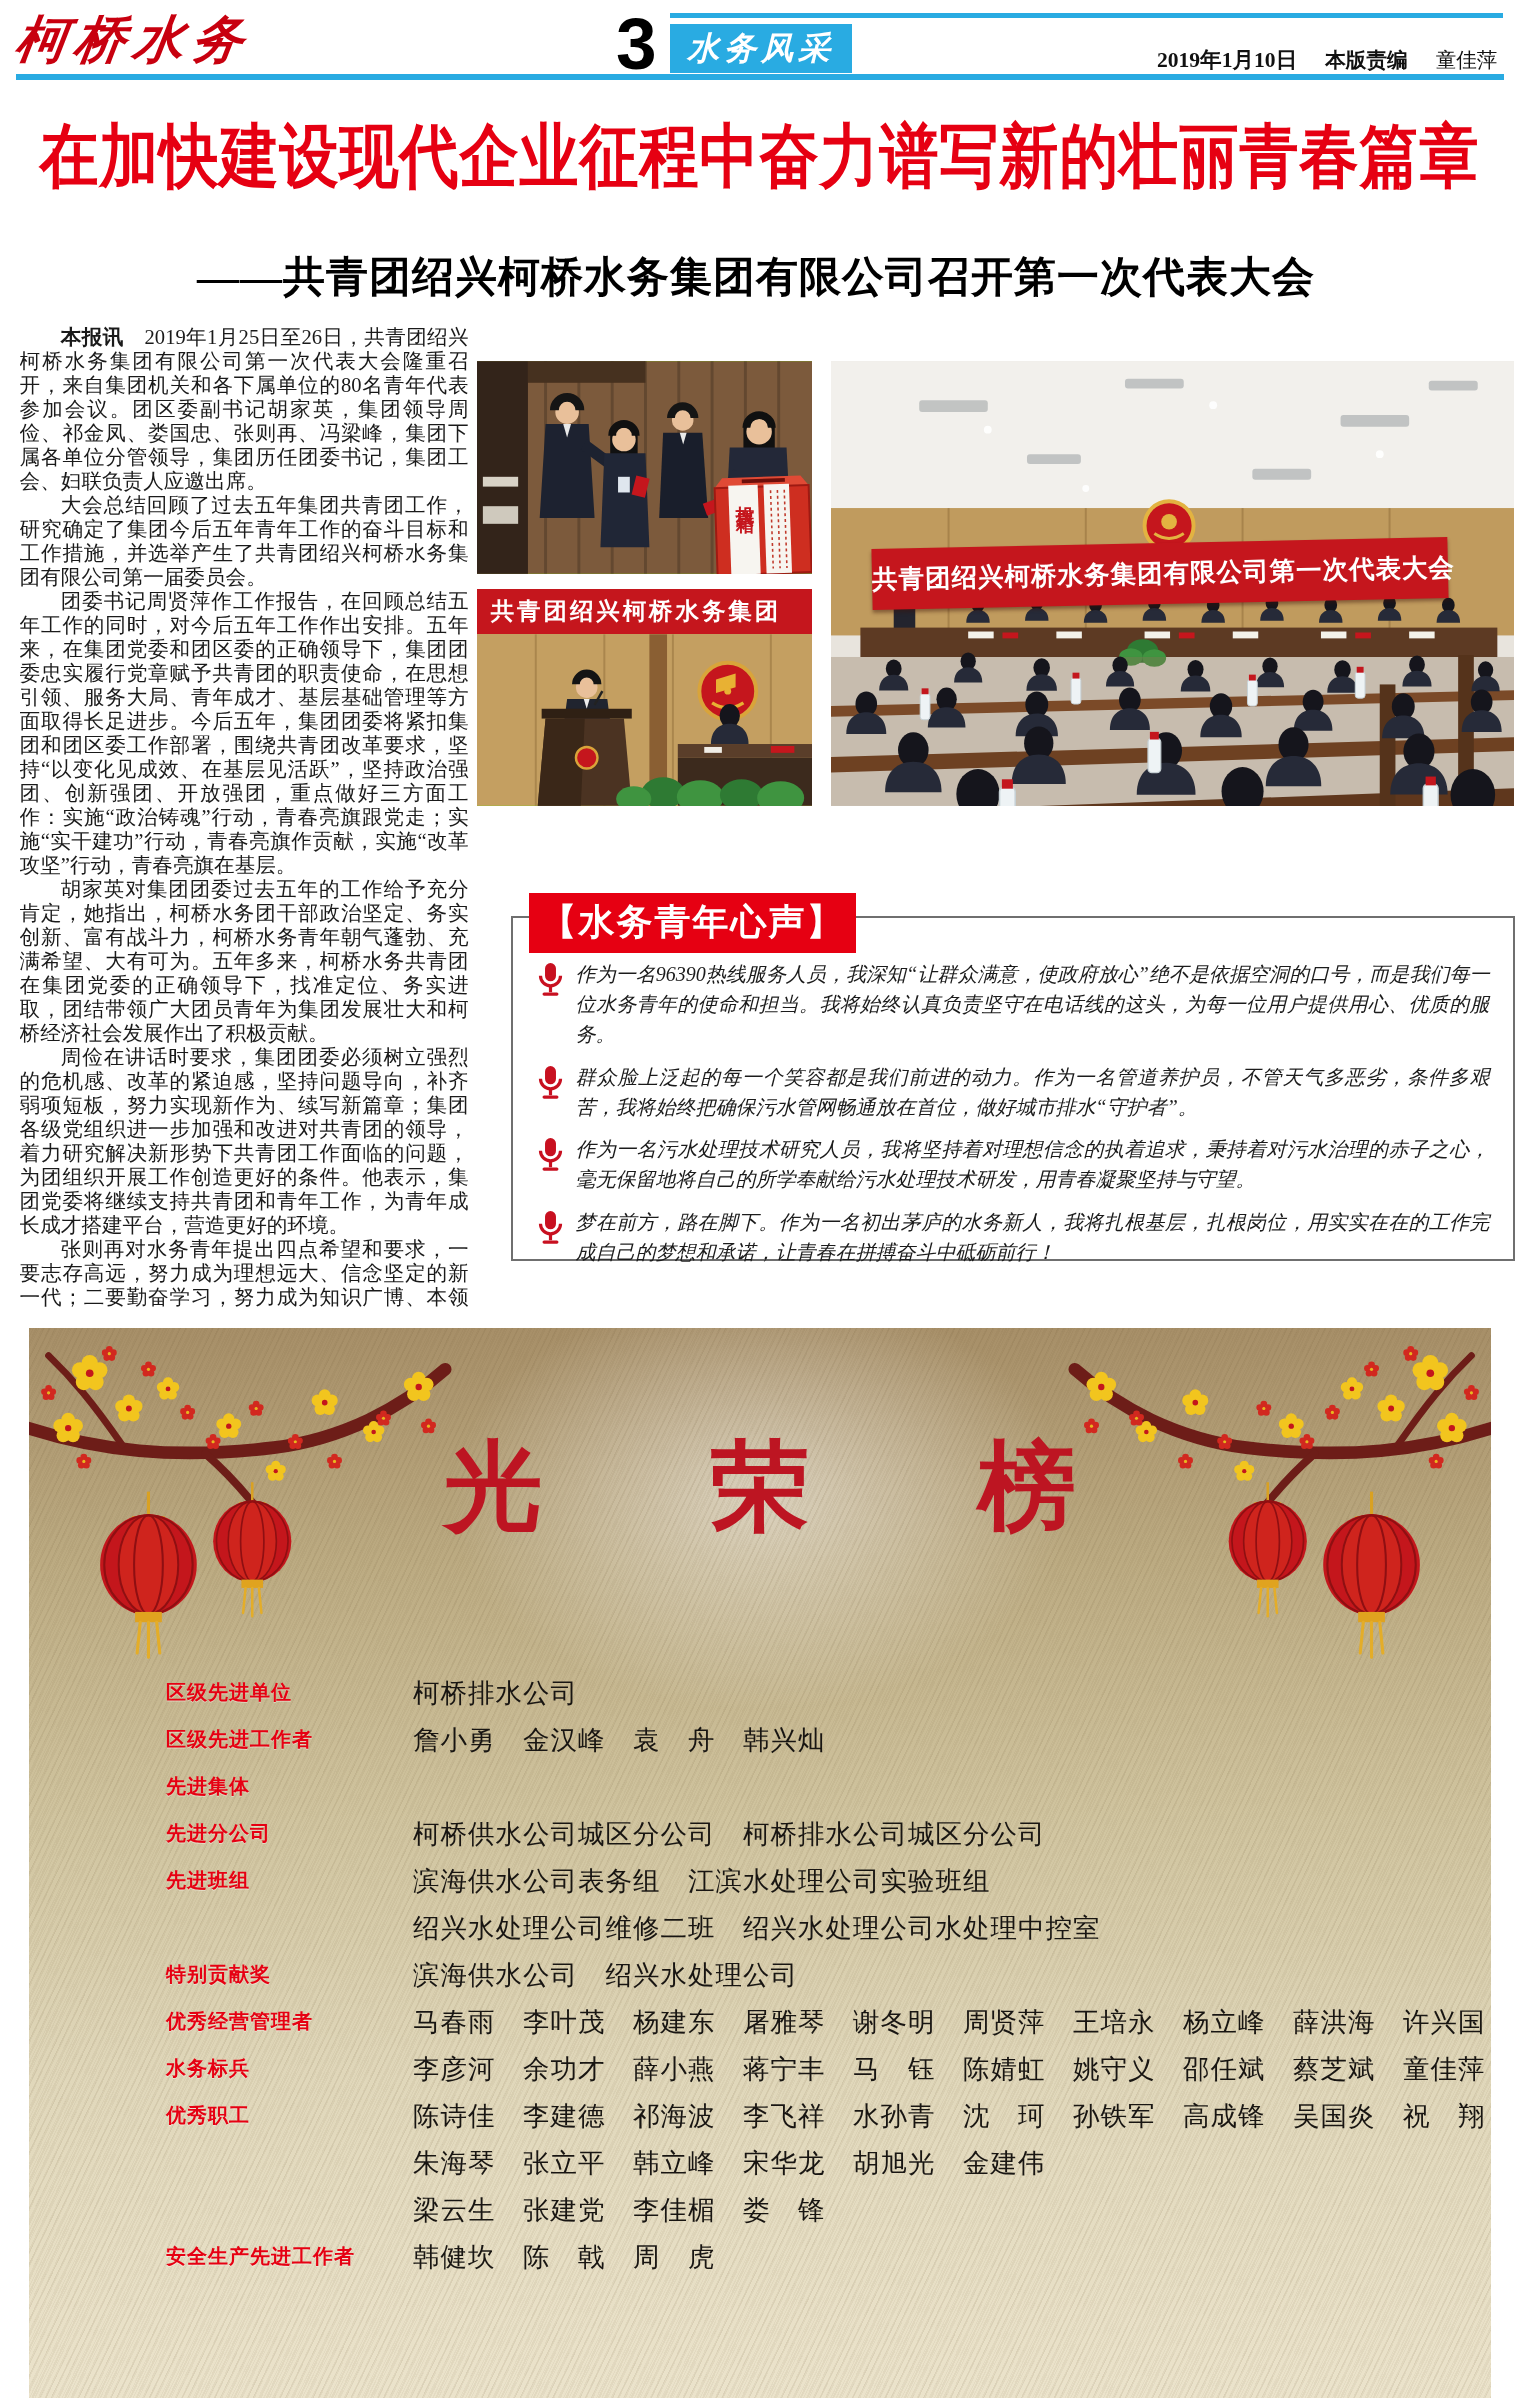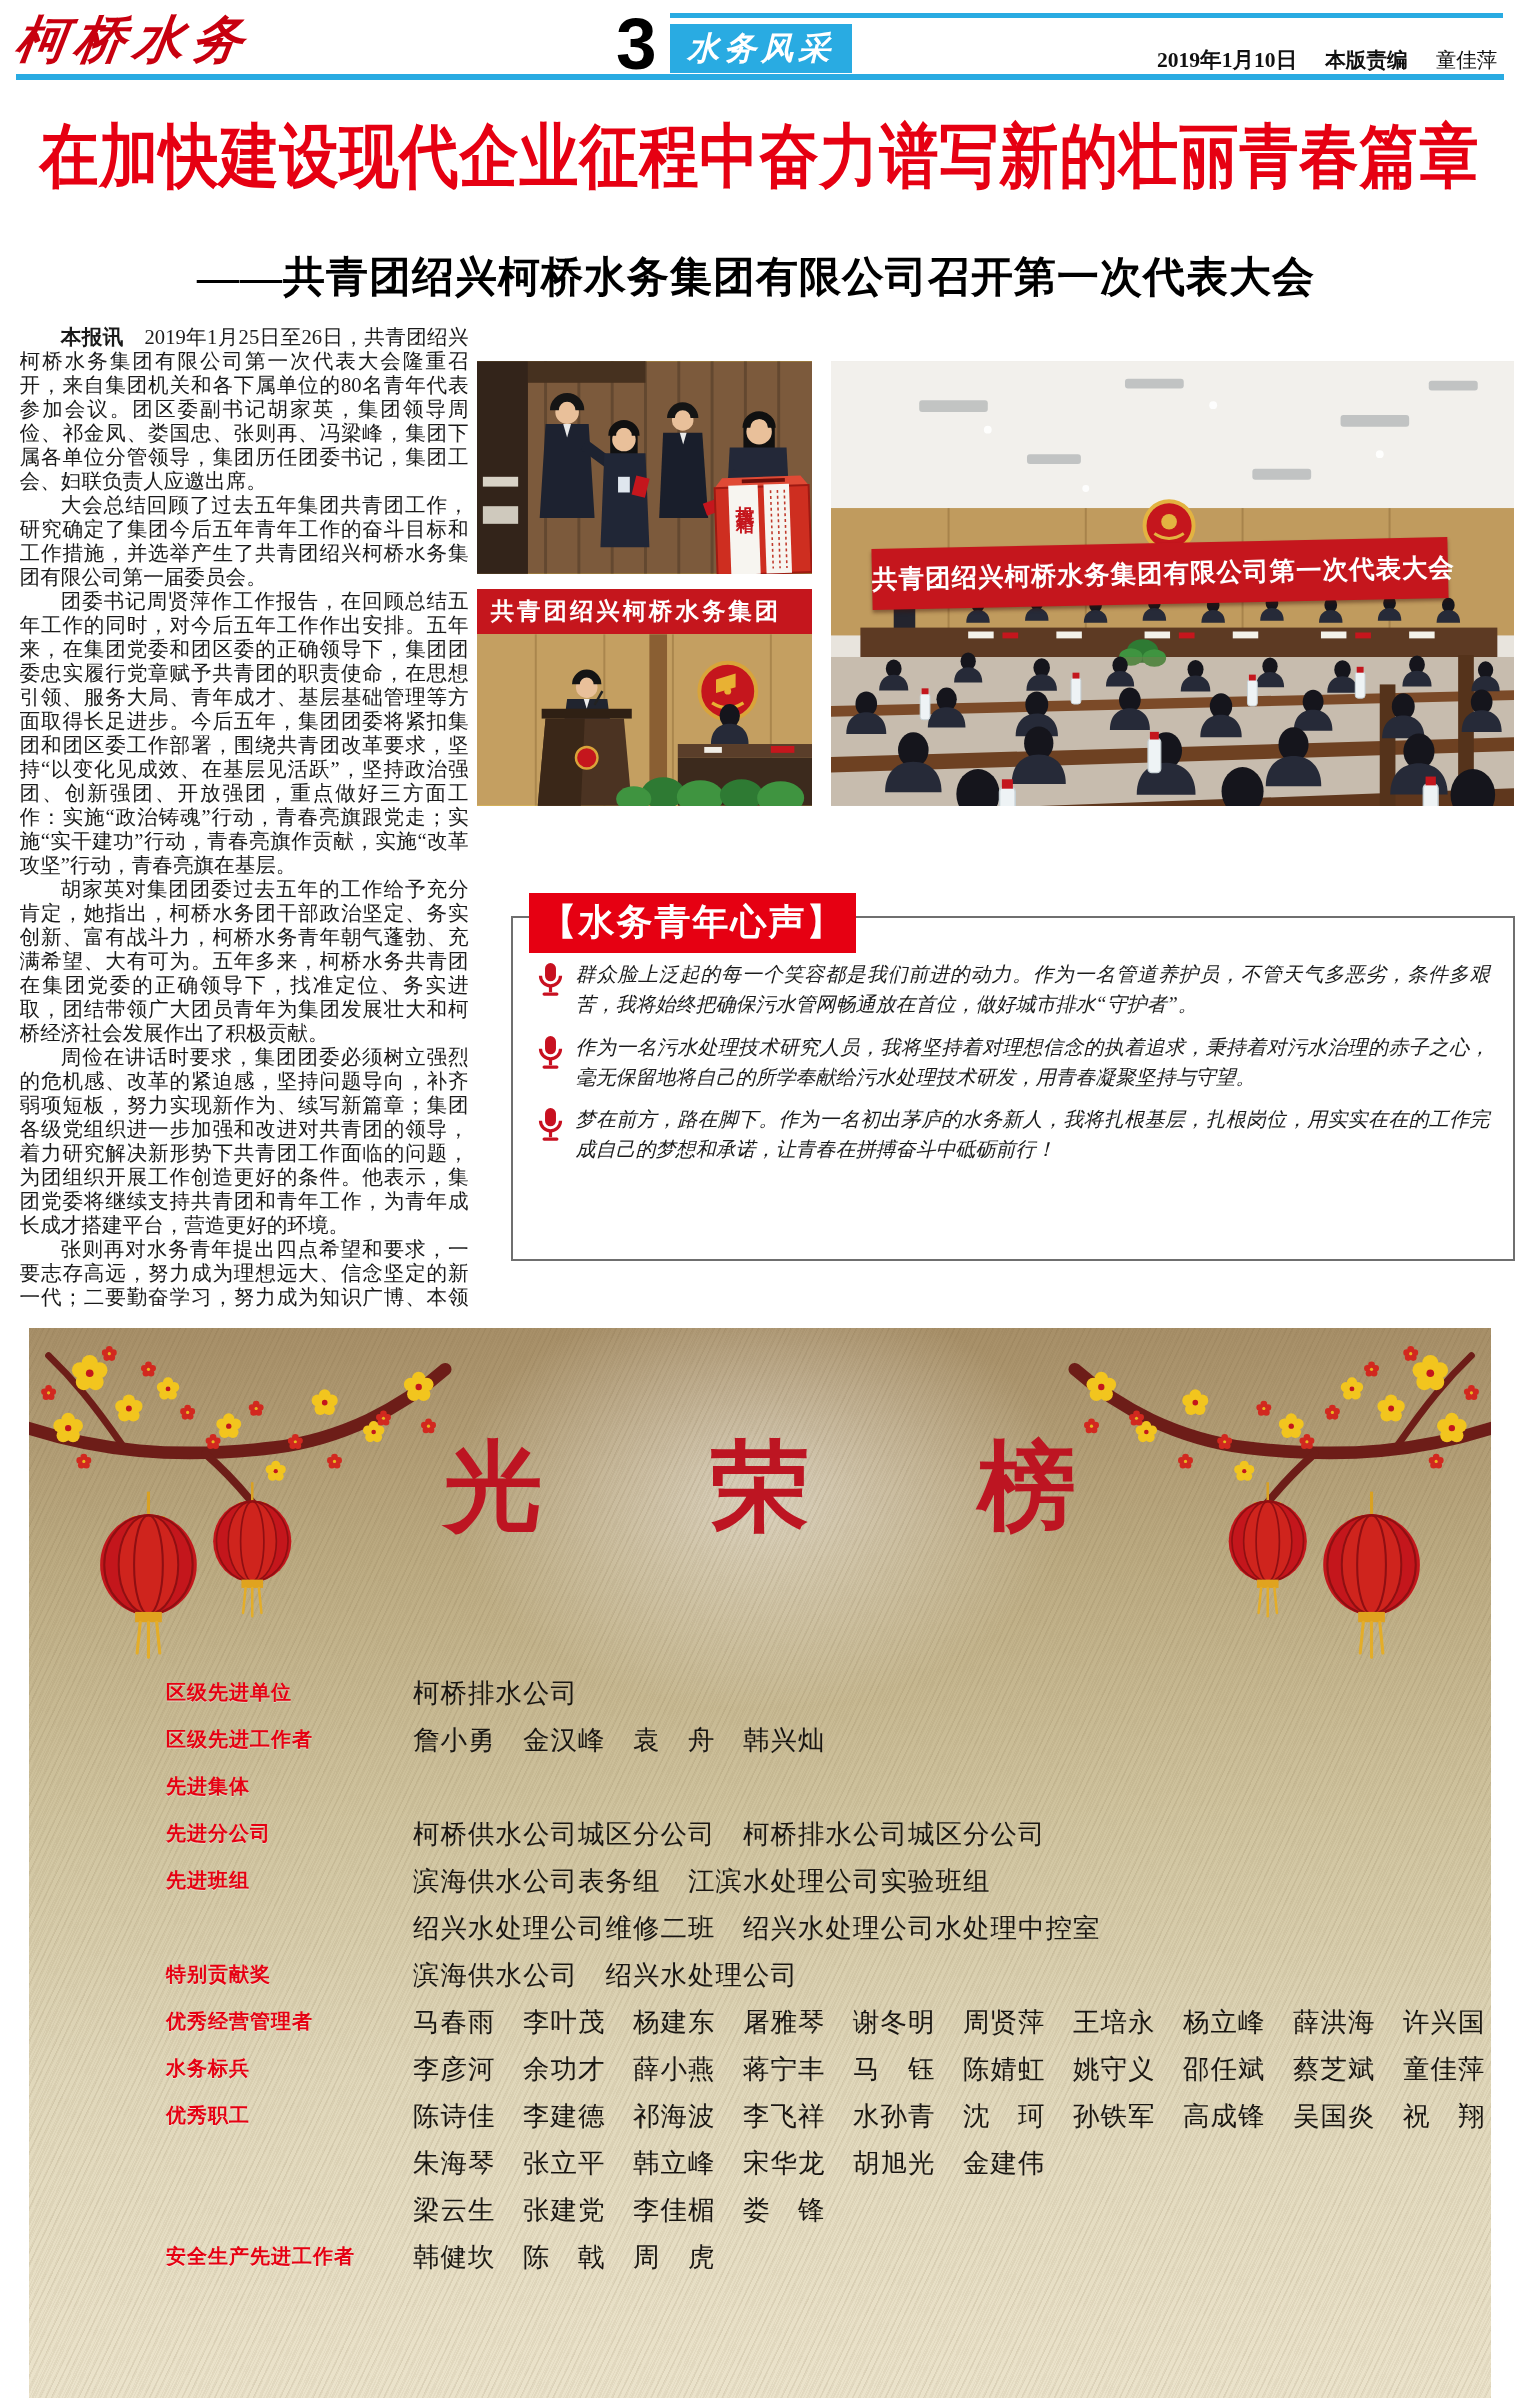--- a/index.html
+++ b/index.html
@@ -46,21 +46,21 @@
   }
   
   .article{
     position:absolute;left:19.6px;top:325px;width:449px;height:982px;
     font-family:"Liberation Serif",serif;font-size:20.6px;line-height:24px;
     color:#1a1a1a;text-align:justify;overflow:hidden;
   }
   .article p{margin:0;text-indent:2em;}
   .article .lead{font-weight:bold;font-family:"Liberation Sans",sans-serif;}
   
-  .photo{position:absolute;overflow:hidden;background:#fde047;}
+  .photo{position:absolute;overflow:hidden;background:#84cc16;}
   .photo svg{display:block;}
   #photo-ballot{left:477px;top:361px;width:335px;height:213px;}
   #photo-podium{left:477px;top:589px;width:335px;height:217px;}
   #photo-assembly{left:831px;top:361px;width:683px;height:445px;background:#e8e4dd;}
   .assembly-banner{
     position:absolute;left:41px;top:182px;width:576px;height:61px;background:#c5161d;
     color:#fff;font-size:25.5px;font-weight:bold;text-align:center;line-height:61px;
     font-family:"Liberation Serif",serif;letter-spacing:1px;transform:rotate(-1.2deg);
     box-shadow:0 2.9px 3.9px rgba(60,20,10,.45);white-space:nowrap;
   }
@@ -466,20 +466,26 @@
   <div class="podium-banner">共青团绍兴柯桥水务集团</div>
 </div>
 
 <div class="voices">
   <div class="voices-badge">【水务青年心声】</div>
   <div class="voices-items">
     <div class="voice-item">
       <svg class="mic" width="31" height="39" viewBox="0 0 34 40">
           <use href="#micdef"></use>
         </svg>
+      <div class="voice-text">作为一名96390热线服务人员，我深知“让群众满意，使政府放心”绝不是依据空洞的口号，而是我们每一位水务青年的使命和担当。我将始终认真负责坚守在电话线的这头，为每一位用户提供用心、优质的服务。</div>
+    </div>
+    <div class="voice-item">
+      <svg class="mic" width="31" height="39" viewBox="0 0 34 40">
+          <use href="#micdef"></use>
+        </svg>
       <div class="voice-text">群众脸上泛起的每一个笑容都是我们前进的动力。作为一名管道养护员，不管天气多恶劣，条件多艰苦，我将始终把确保污水管网畅通放在首位，做好城市排水“守护者”。</div>
     </div>
     <div class="voice-item">
       <svg class="mic" width="31" height="39" viewBox="0 0 34 40">
           <use href="#micdef"></use>
         </svg>
       <div class="voice-text">作为一名污水处理技术研究人员，我将坚持着对理想信念的执着追求，秉持着对污水治理的赤子之心，毫无保留地将自己的所学奉献给污水处理技术研发，用青春凝聚坚持与守望。</div>
     </div>
     <div class="voice-item">
       <svg class="mic" width="31" height="39" viewBox="0 0 34 40">

